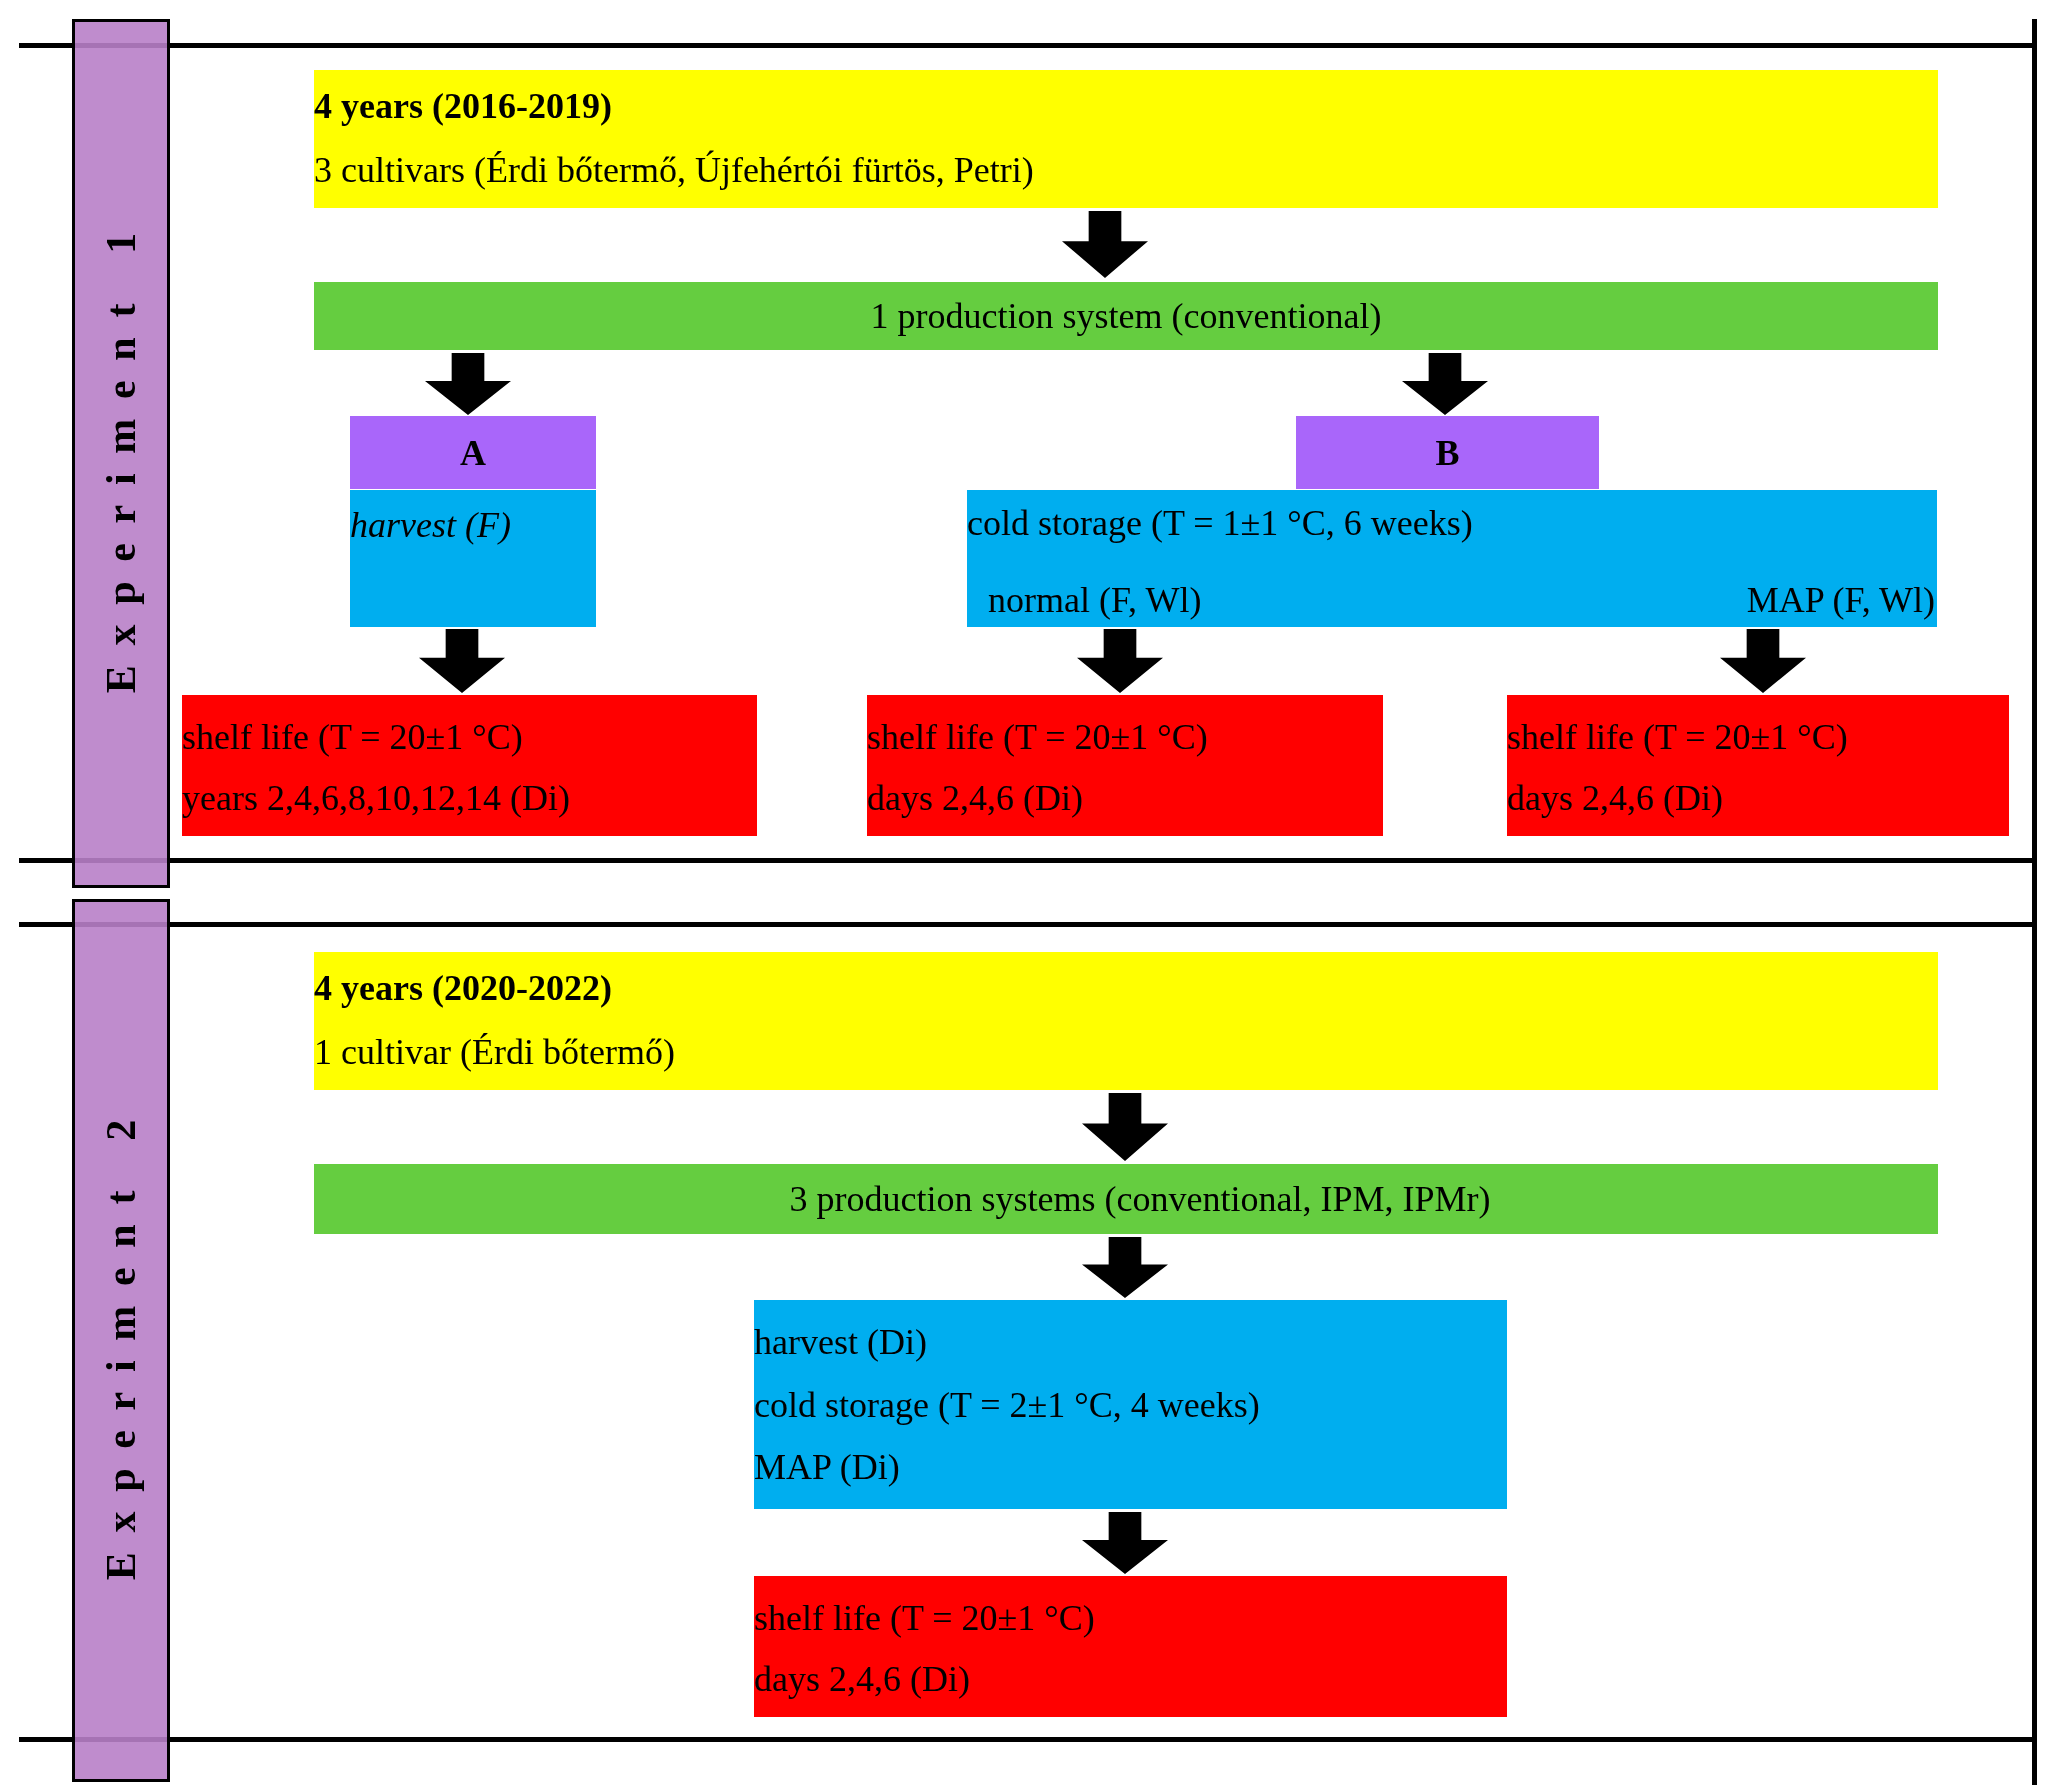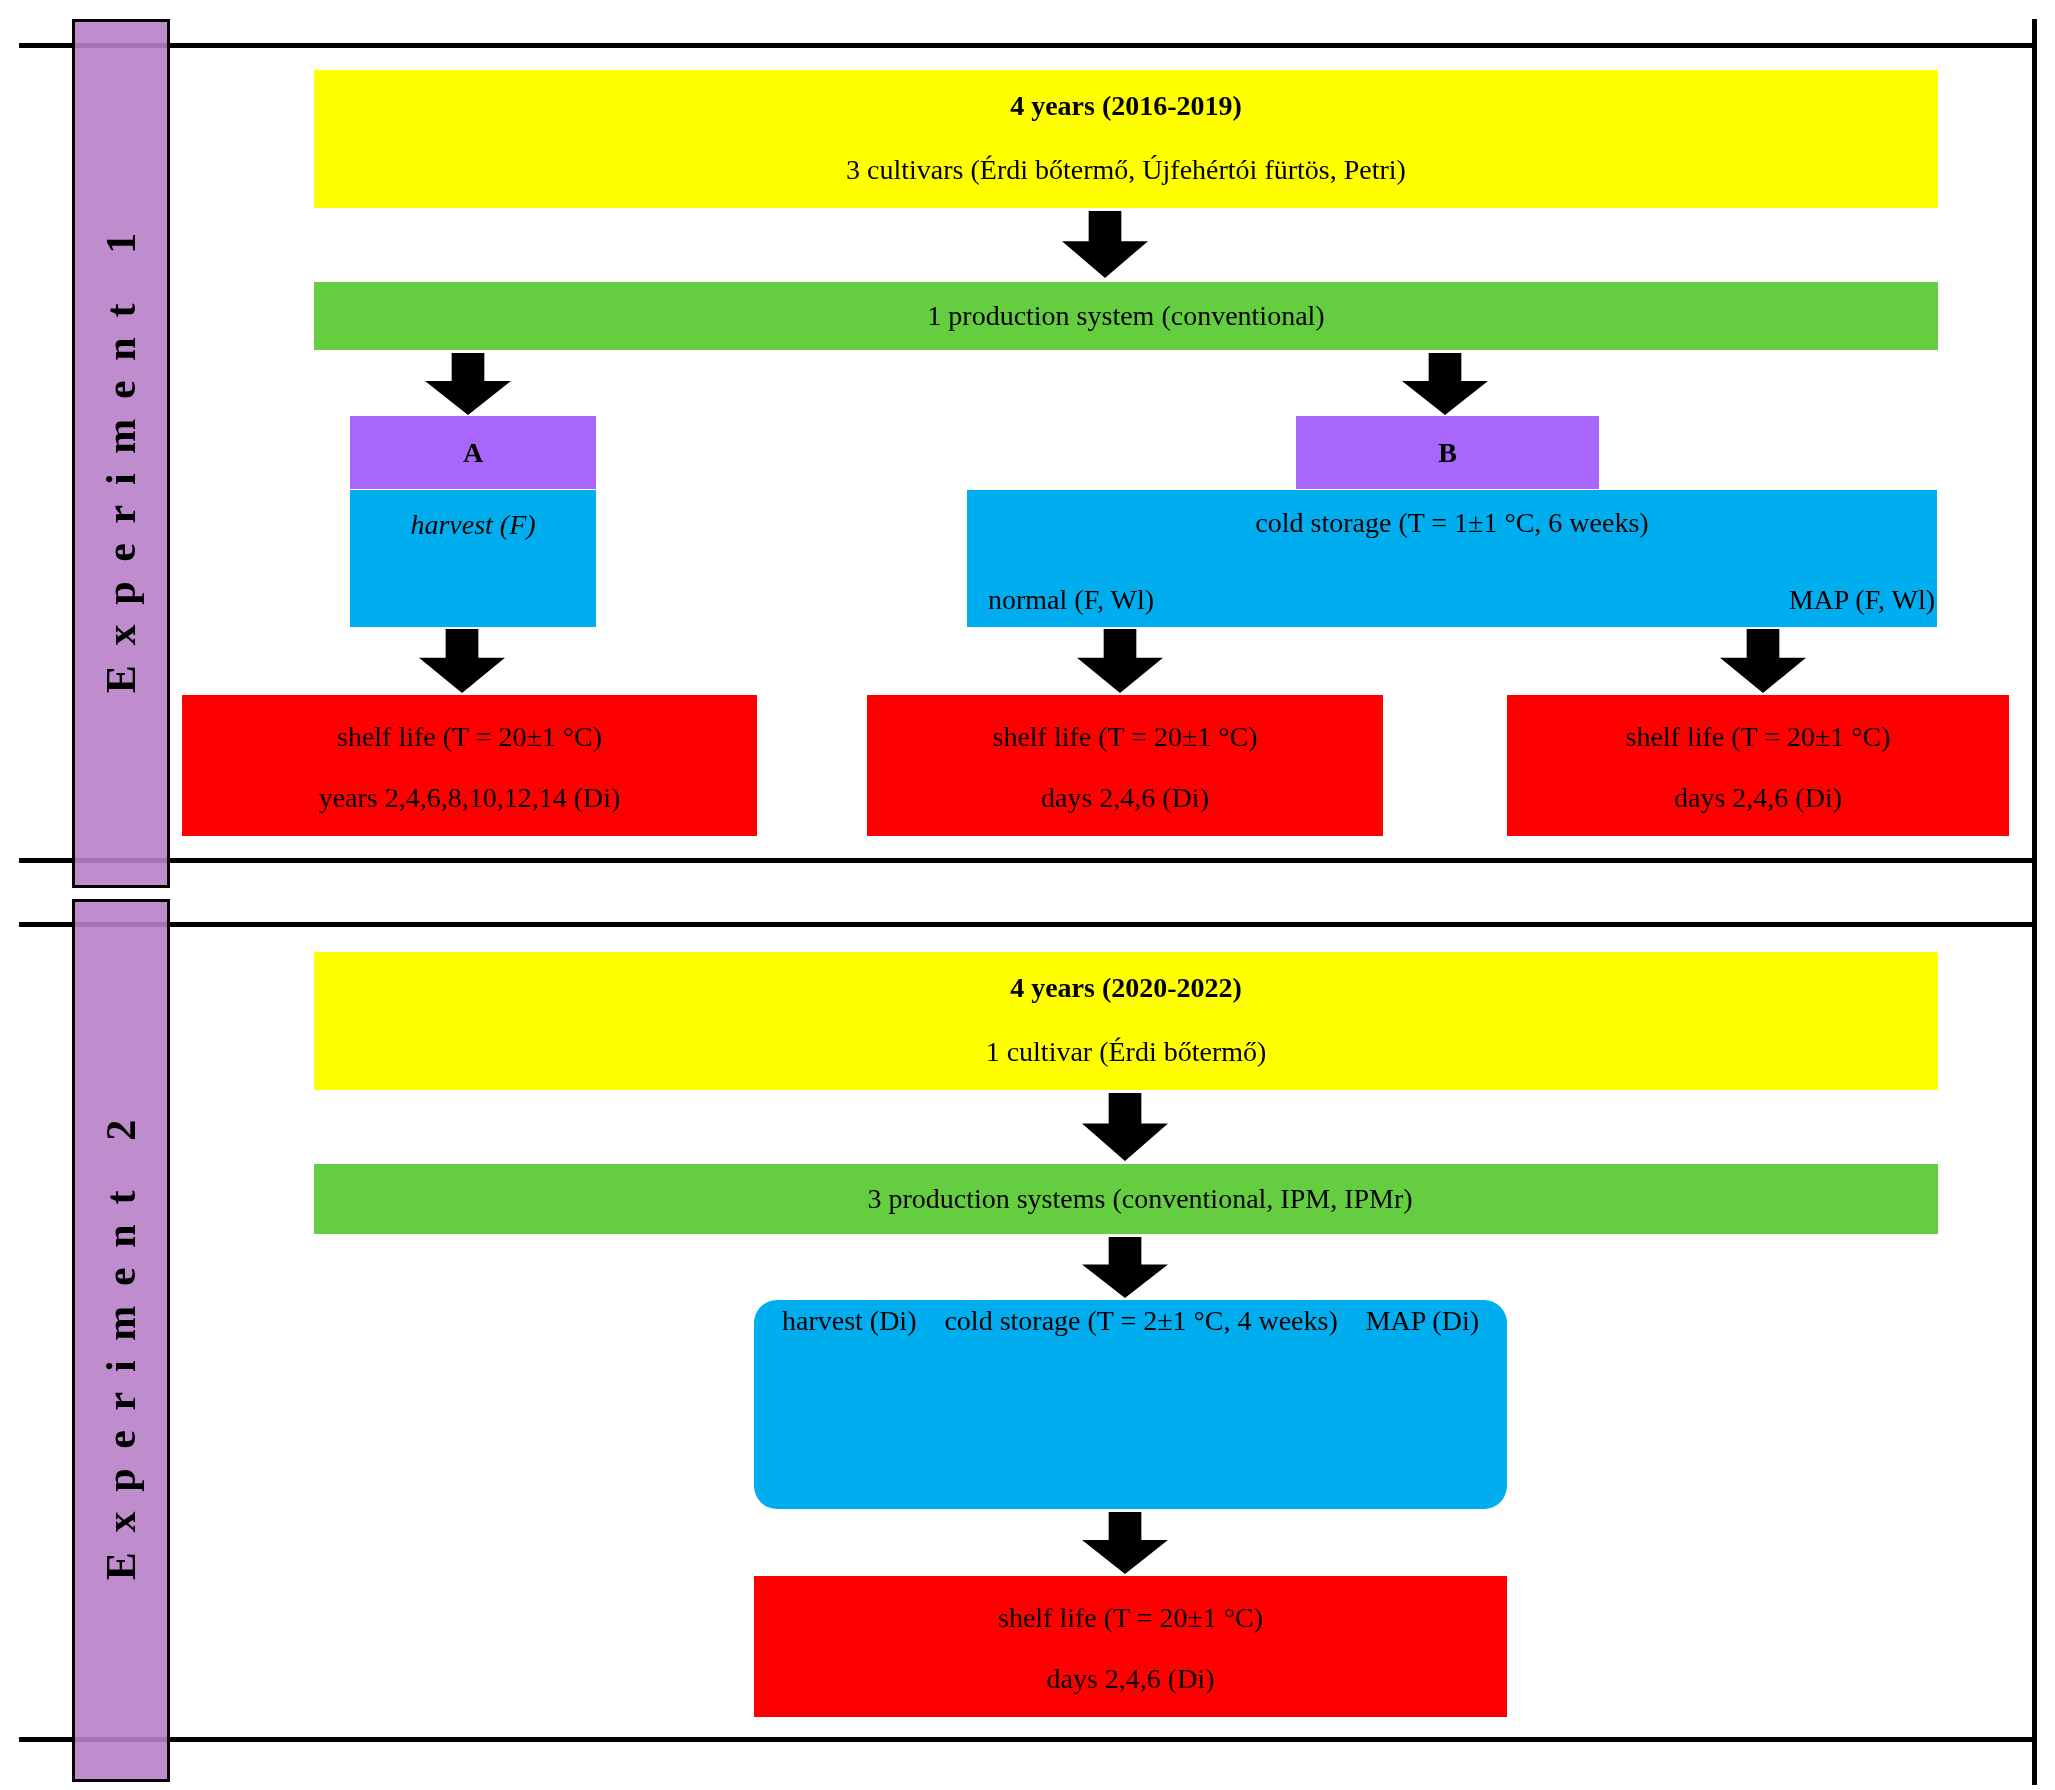--- a/index.html
+++ b/index.html
@@ -13,34 +13,34 @@
   .sidebar{
     background:rgba(184,128,200,0.9);
     border:3.8px solid #000;
     display:flex;align-items:center;justify-content:center;
   }
   .sidebar .vtext{
     writing-mode:vertical-rl;transform:rotate(180deg);
     font-weight:bold;font-size:42px;letter-spacing:19.7px;
     white-space:nowrap;
   }
-  .box{font-size:28px;text-align:center;line-height:42px;}
+  .box{font-size:36px;text-align:left;line-height:42px;}
   .yellowbox{background:var(--yellow,#FFFF00);display:flex;flex-direction:column;justify-content:space-between;padding:15px 0 16.7px;}
   .greenbox{background:var(--green,#65CD40);display:flex;align-items:center;justify-content:center;}
   .purplebox{background:var(--node-purple,#A966FA);display:flex;align-items:center;justify-content:center;font-weight:bold;}
   .bluebox{background:var(--blue,#00AEEF);}
   .redbox{background:var(--red,#FF0000);display:flex;flex-direction:column;justify-content:space-between;padding:21px 0 16.7px;}
   .bold{font-weight:bold;}
   .arrow{
     background:var(--line-black,#000);
     clip-path:polygon(31% 0,69% 0,69% 45%,100% 45%,50% 100%,0 45%,31% 45%);
   }
   .blue-two{display:flex;flex-direction:column;justify-content:space-between;padding:12px 0 6px;}
   .blue-bottom-row{display:flex;justify-content:space-between;padding:0 2px 0 21px;}
-  .blue-three{display:flex;flex-direction:row;justify-content:space-evenly;border-radius:23px;}
+  .blue-three{display:flex;flex-direction:column;justify-content:space-evenly;}
   .blue-top{padding-top:13.6px;}
 </style>
 </head>
 <body>
 
 <div class="abs hline" style="left:19px;top:43px;width:2017px;"></div>
 <div class="abs hline" style="left:19px;top:858px;width:2017px;"></div>
 <div class="abs vline" style="left:2032px;top:19px;height:880px;"></div>
 
 <div class="abs sidebar" style="left:72px;top:19px;width:98px;height:869px;">

